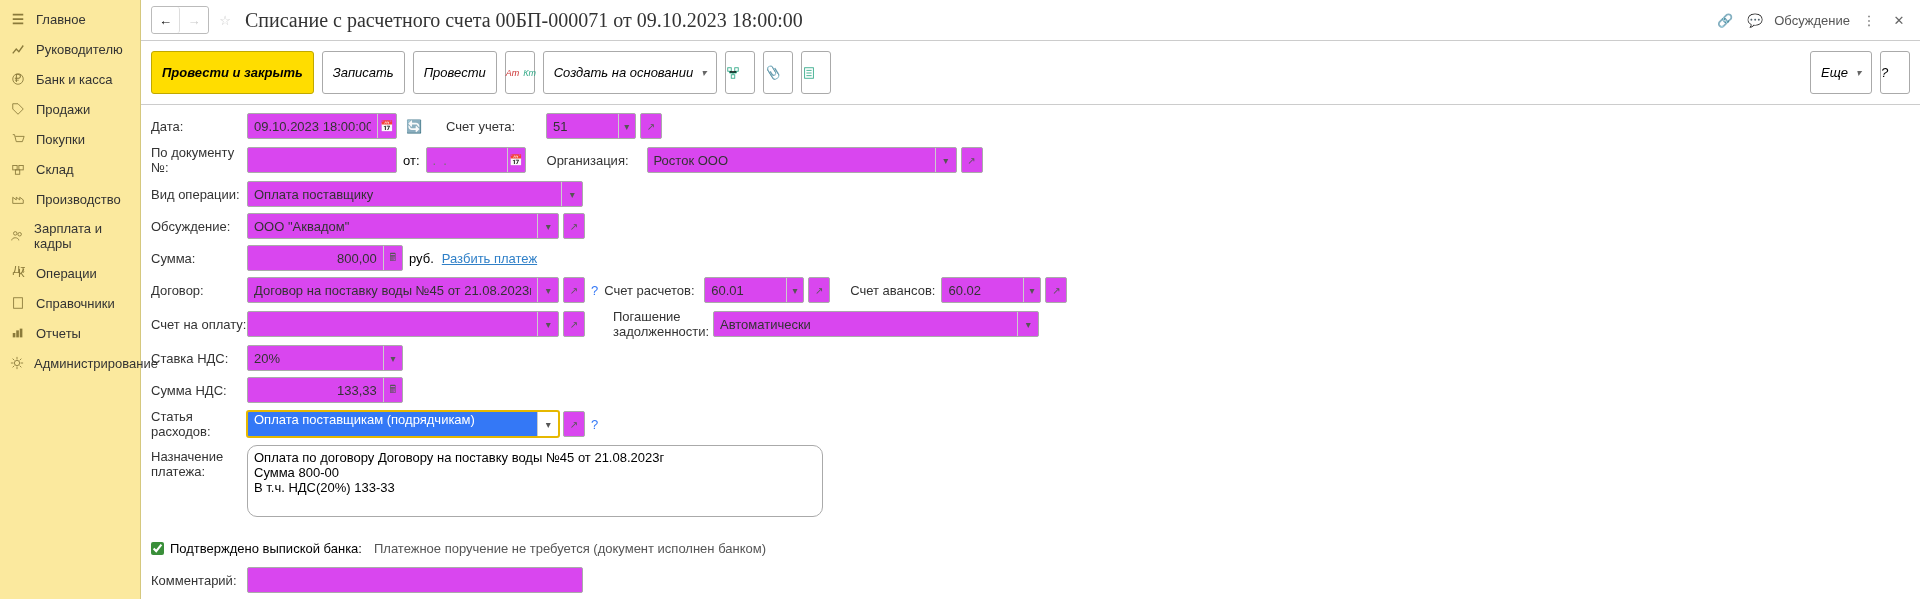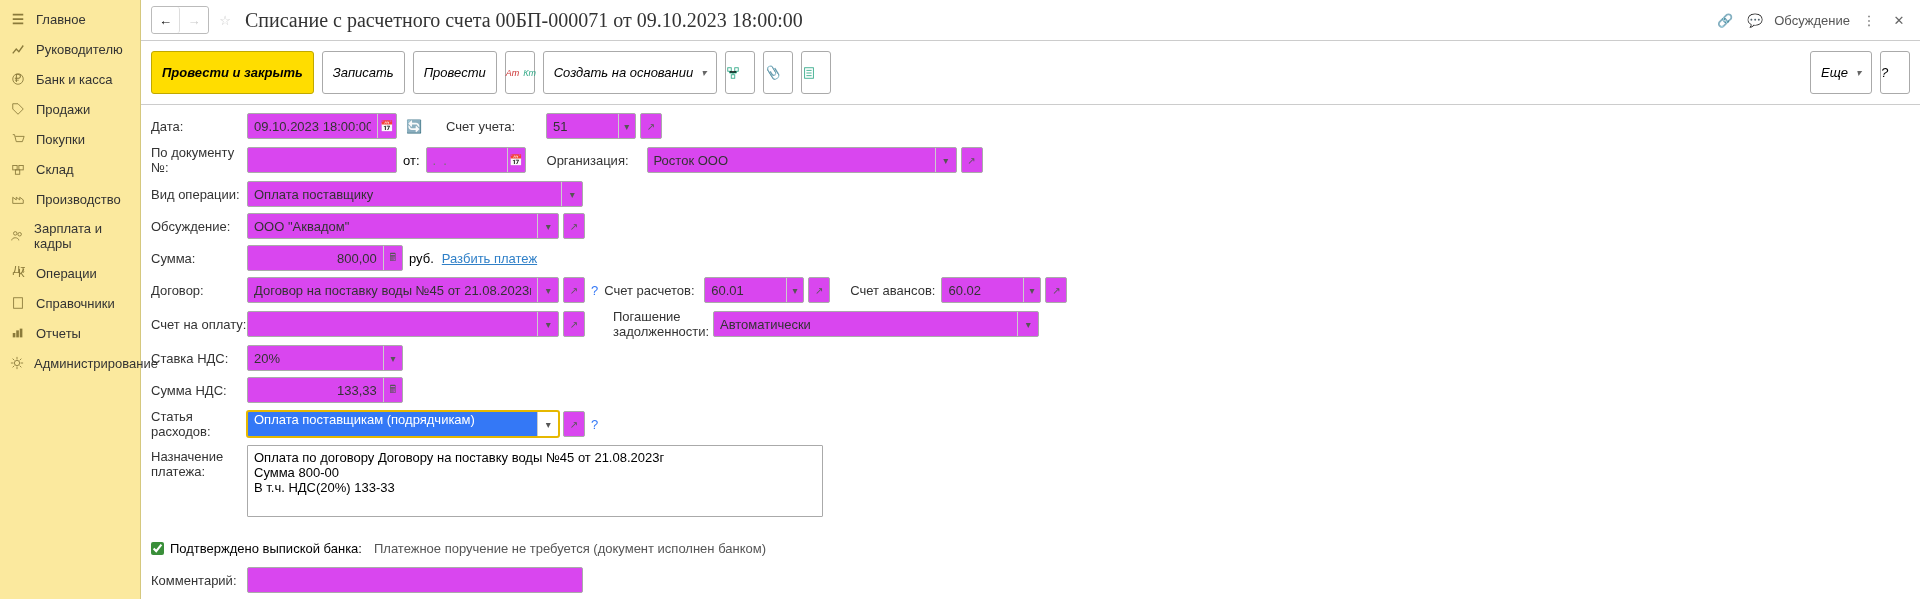--- a/index.html
+++ b/index.html
@@ -31,21 +31,21 @@
   .field input, .field .val { border: none; outline: none; padding: 0 6px; background: transparent; width: 100%; font-size: 13px; color: #333; }
   .field.highlight { outline: 2px solid #e6b800; outline-offset: -1px; }
   .field.highlight .val { background: #3478f6; color: #fff; }
   .fbtn { width: 22px; border-left: 1px solid #ccc; display: flex; align-items: center; justify-content: center; cursor: pointer; color: #555; font-size: 10px; }
   .cal-icon::before { content: "📅"; font-size: 11px; }
   .dd-icon::before { content: "▾"; font-size: 10px; }
   .ext-icon::before { content: "↗"; font-size: 10px; }
   .calc-icon::before { content: "🖩"; font-size: 11px; }
   .help { color: #3478f6; margin-left: 6px; cursor: pointer; }
   .link { color: #3080c8; text-decoration: underline; cursor: pointer; margin-left: 8px; }
-  .textarea { border: 1px solid #aaa; border-radius: 1px; padding: 4px 6px; width: 576px; height: 72px; resize: none; font-family: Arial; font-size: 13px; white-space: pre-wrap; }
+  .textarea { border: 1px solid #aaa; border-radius: 10px; padding: 4px 6px; width: 576px; height: 72px; resize: none; font-family: Arial; font-size: 13px; white-space: pre-wrap; }
   .col2 { margin-left: 21px; display: flex; align-items: center; }
   .col2 .lbl-r { width: 100px; color: #333; }
   .chk { margin-right: 6px; accent-color: #3a8f3a; }
   .muted { color: #555; margin-left: 12px; }
   svg { width: 14px; height: 14px; }
 </style>
 </head>
 <body>
 
 <div class="sidebar">

